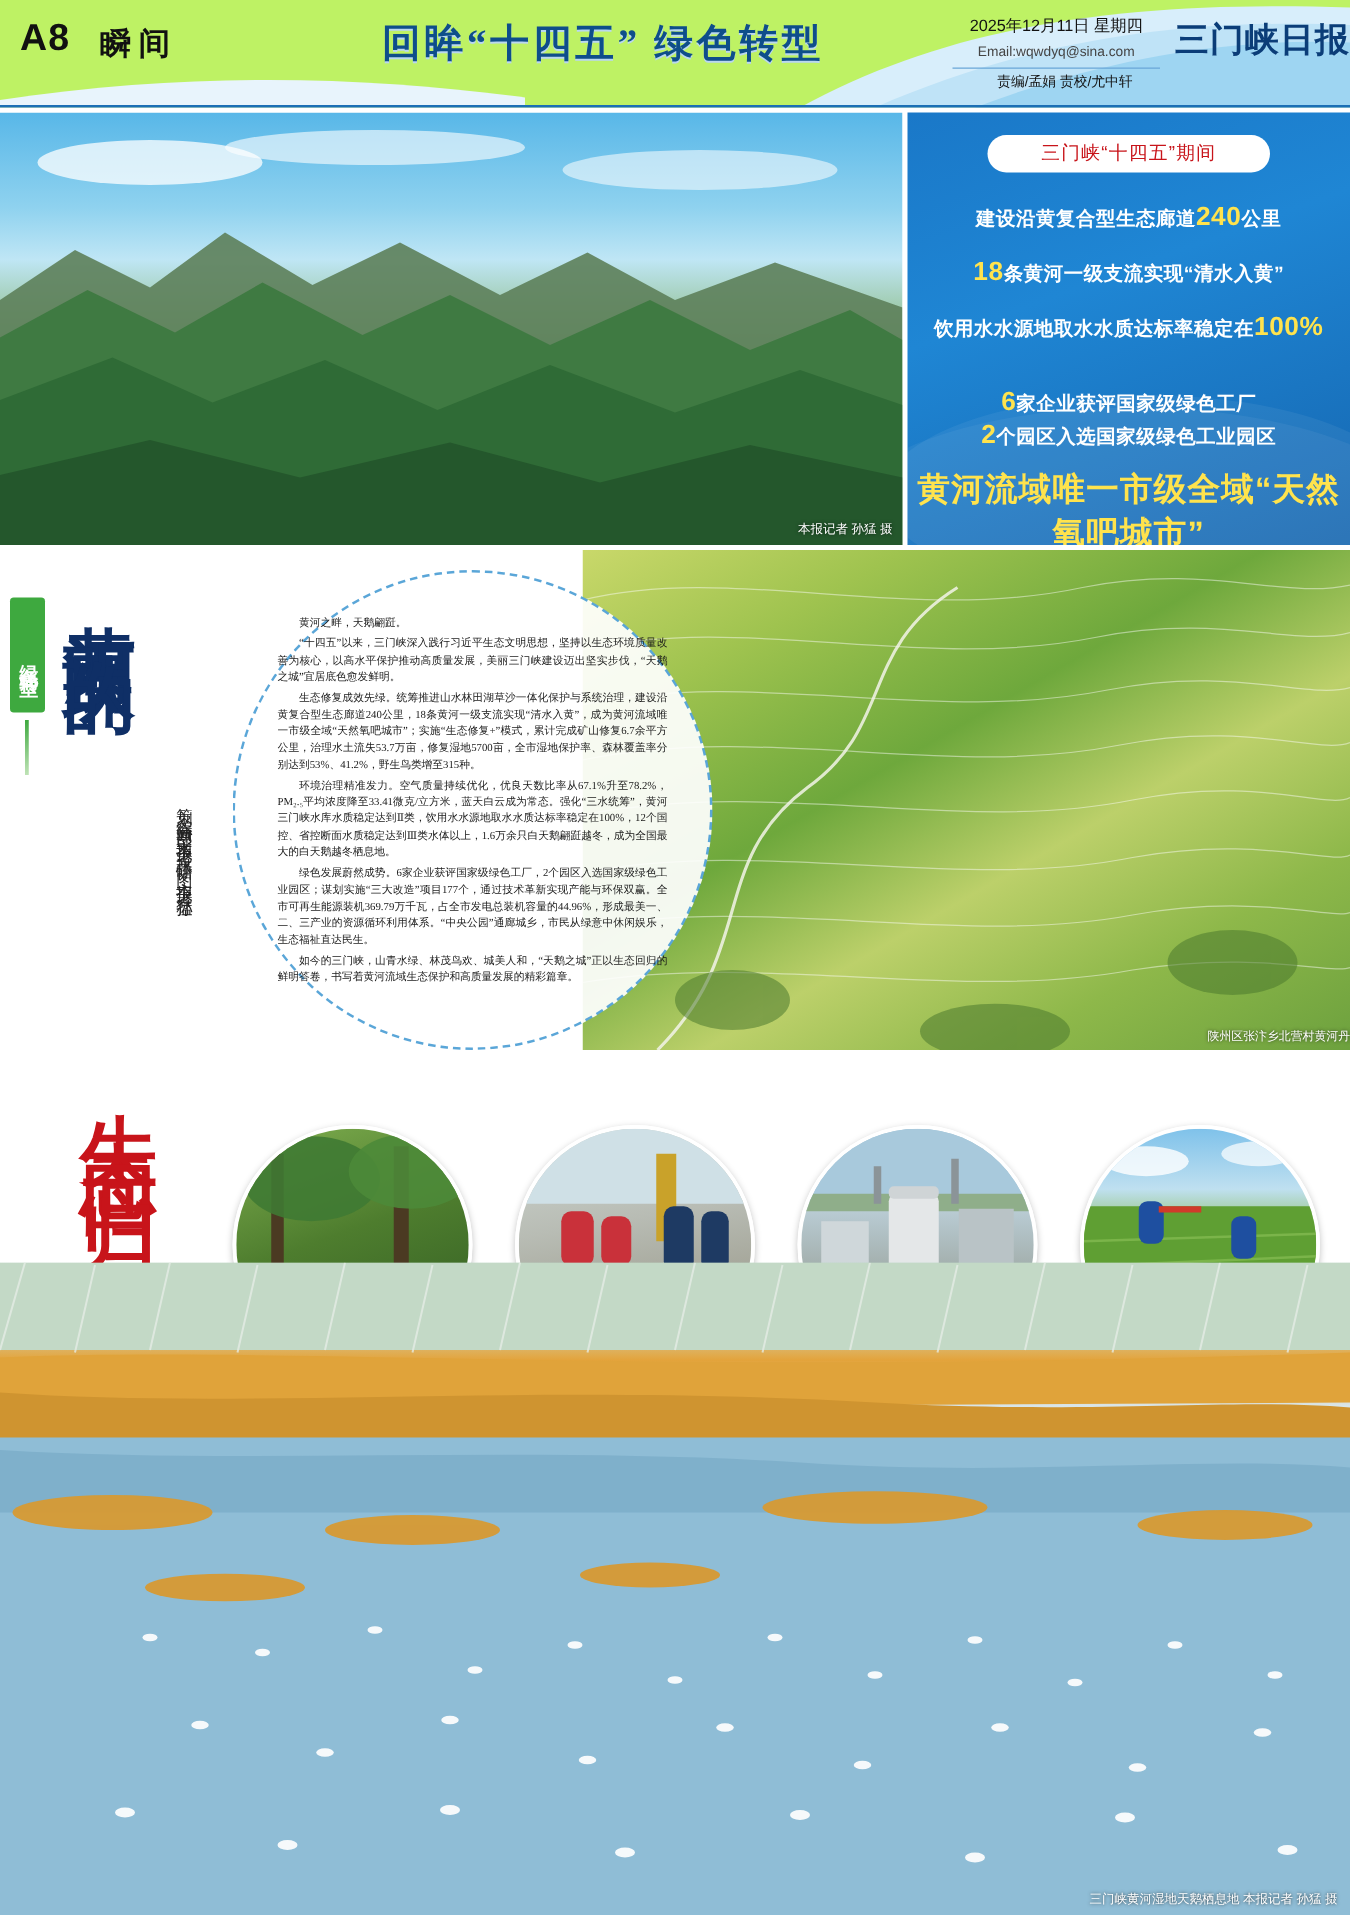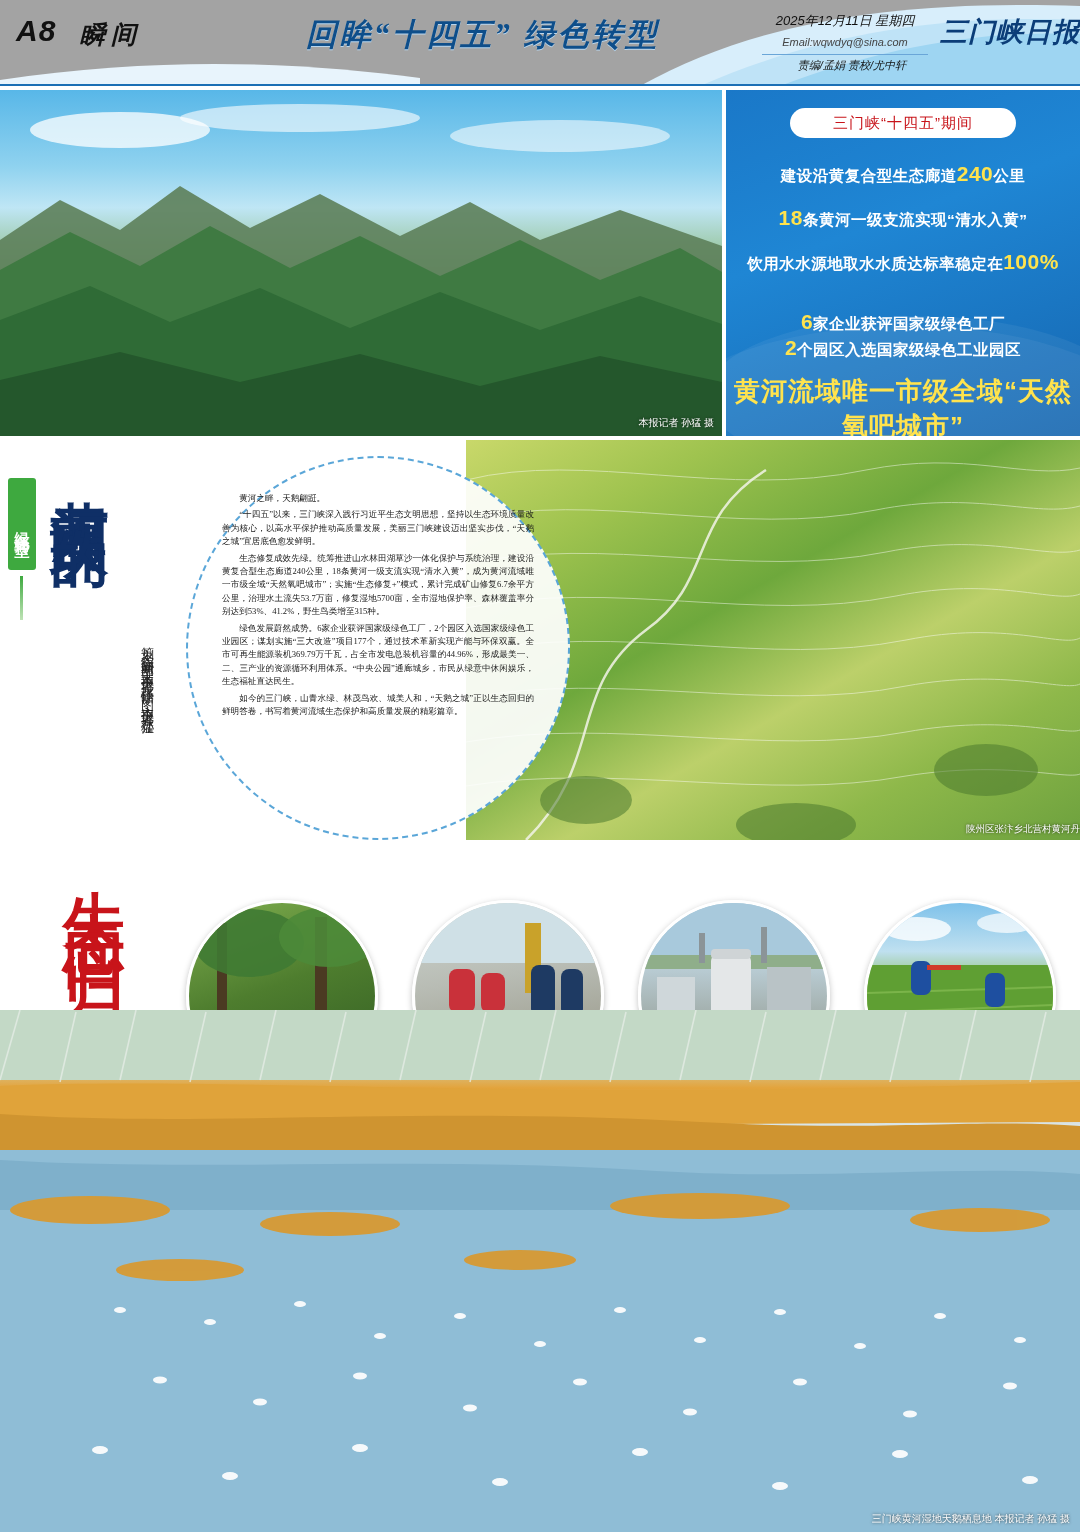--- a/index.html
+++ b/index.html
@@ -4,21 +4,21 @@
 <style>
   html,body{margin:0;padding:0;}
   body{
     width:1080px;height:1532px;position:relative;overflow:hidden;
     font-family:"Liberation Sans","DejaVu Sans",sans-serif;
     background:#ffffff;
   }
   .page{position:absolute;inset:0;}
 
   
-  .masthead{position:absolute;left:0;top:0;width:1080px;height:86px;background:#a3a3a3;font-style:italic;}
+  .masthead{position:absolute;left:0;top:0;width:1080px;height:86px;background:#bef264;}
   .mast-swoosh{position:absolute;left:0;top:0;width:1080px;height:86px;overflow:hidden;}
   .mast-swoosh svg{position:absolute;left:0;top:0;}
   .page-num{position:absolute;left:16px;top:14px;font-size:30px;font-weight:bold;color:#111;letter-spacing:1px;}
   .section-name{position:absolute;left:80px;top:18px;font-size:25px;font-weight:bold;color:#111;letter-spacing:6px;}
   .mast-title{position:absolute;left:230px;top:14px;width:505px;text-align:center;font-size:31px;font-weight:bold;color:#0e4e8a;letter-spacing:3px;
     font-family:"Liberation Serif","DejaVu Serif",serif;text-shadow:0 1px 0 #b9d7ef;}
   .mast-date{position:absolute;left:760px;top:12px;width:170px;text-align:center;font-size:13px;color:#111;}
   .mast-email{position:absolute;left:760px;top:36px;width:170px;text-align:center;font-size:11px;color:#444;}
   .mast-editors{position:absolute;left:736px;top:58px;width:170px;text-align:right;font-size:11px;color:#111;}
   .mast-editors-rule{position:absolute;left:762px;top:54px;width:166px;height:1px;background:#6aa6d8;}
@@ -171,20 +171,21 @@
     <div class="big-title">黄河明珠的</div>
     <div class="byline">策划 综合新闻部    文本报记者 张静怡  图 本报记者 孙猛</div>
   </div>
   <div class="big-title-2" style="left:52px;top:840px;">生态回归</div>
 
   <div class="article">
     <div class="article-text">
       <p>黄河之畔，天鹅翩跹。</p>
       <p>“十四五”以来，三门峡深入践行习近平生态文明思想，坚持以生态环境质量改善为核心，以高水平保护推动高质量发展，美丽三门峡建设迈出坚实步伐，“天鹅之城”宜居底色愈发鲜明。</p>
       <p>生态修复成效先绿。统筹推进山水林田湖草沙一体化保护与系统治理，建设沿黄复合型生态廊道240公里，18条黄河一级支流实现“清水入黄”，成为黄河流域唯一市级全域“天然氧吧城市”；实施“生态修复+”模式，累计完成矿山修复6.7余平方公里，治理水土流失53.7万亩，修复湿地5700亩，全市湿地保护率、森林覆盖率分别达到53%、41.2%，野生鸟类增至315种。</p>
+      <p>环境治理精准发力。空气质量持续优化，优良天数比率从67.1%升至78.2%，PM₂.₅平均浓度降至33.41微克/立方米，蓝天白云成为常态。强化“三水统筹”，黄河三门峡水库水质稳定达到Ⅱ类，饮用水水源地取水水质达标率稳定在100%，12个国控、省控断面水质稳定达到Ⅲ类水体以上，1.6万余只白天鹅翩跹越冬，成为全国最大的白天鹅越冬栖息地。</p>
       <p>绿色发展蔚然成势。6家企业获评国家级绿色工厂，2个园区入选国家级绿色工业园区；谋划实施“三大改造”项目177个，通过技术革新实现产能与环保双赢。全市可再生能源装机369.79万千瓦，占全市发电总装机容量的44.96%，形成最美一、二、三产业的资源循环利用体系。“中央公园”通廊城乡，市民从绿意中休闲娱乐，生态福祉直达民生。</p>
       <p>如今的三门峡，山青水绿、林茂鸟欢、城美人和，“天鹅之城”正以生态回归的鲜明答卷，书写着黄河流域生态保护和高质量发展的精彩篇章。</p>
     </div>
   </div>
 
   <div class="circ" style="left:186px;top:900px;">
     <div style="position:absolute;inset:0;background:linear-gradient(160deg,#7fae4f 0%,#4e7d2e 45%,#2f5a22 100%);"></div>
     <svg width="186" height="186" viewBox="0 0 186 186" style="position:absolute;left:0;top:0;">
       <rect x="0" y="140" width="186" height="46" fill="#6f9b46"></rect>
       <rect x="28" y="20" width="10" height="130" fill="#4b3a22"></rect>

